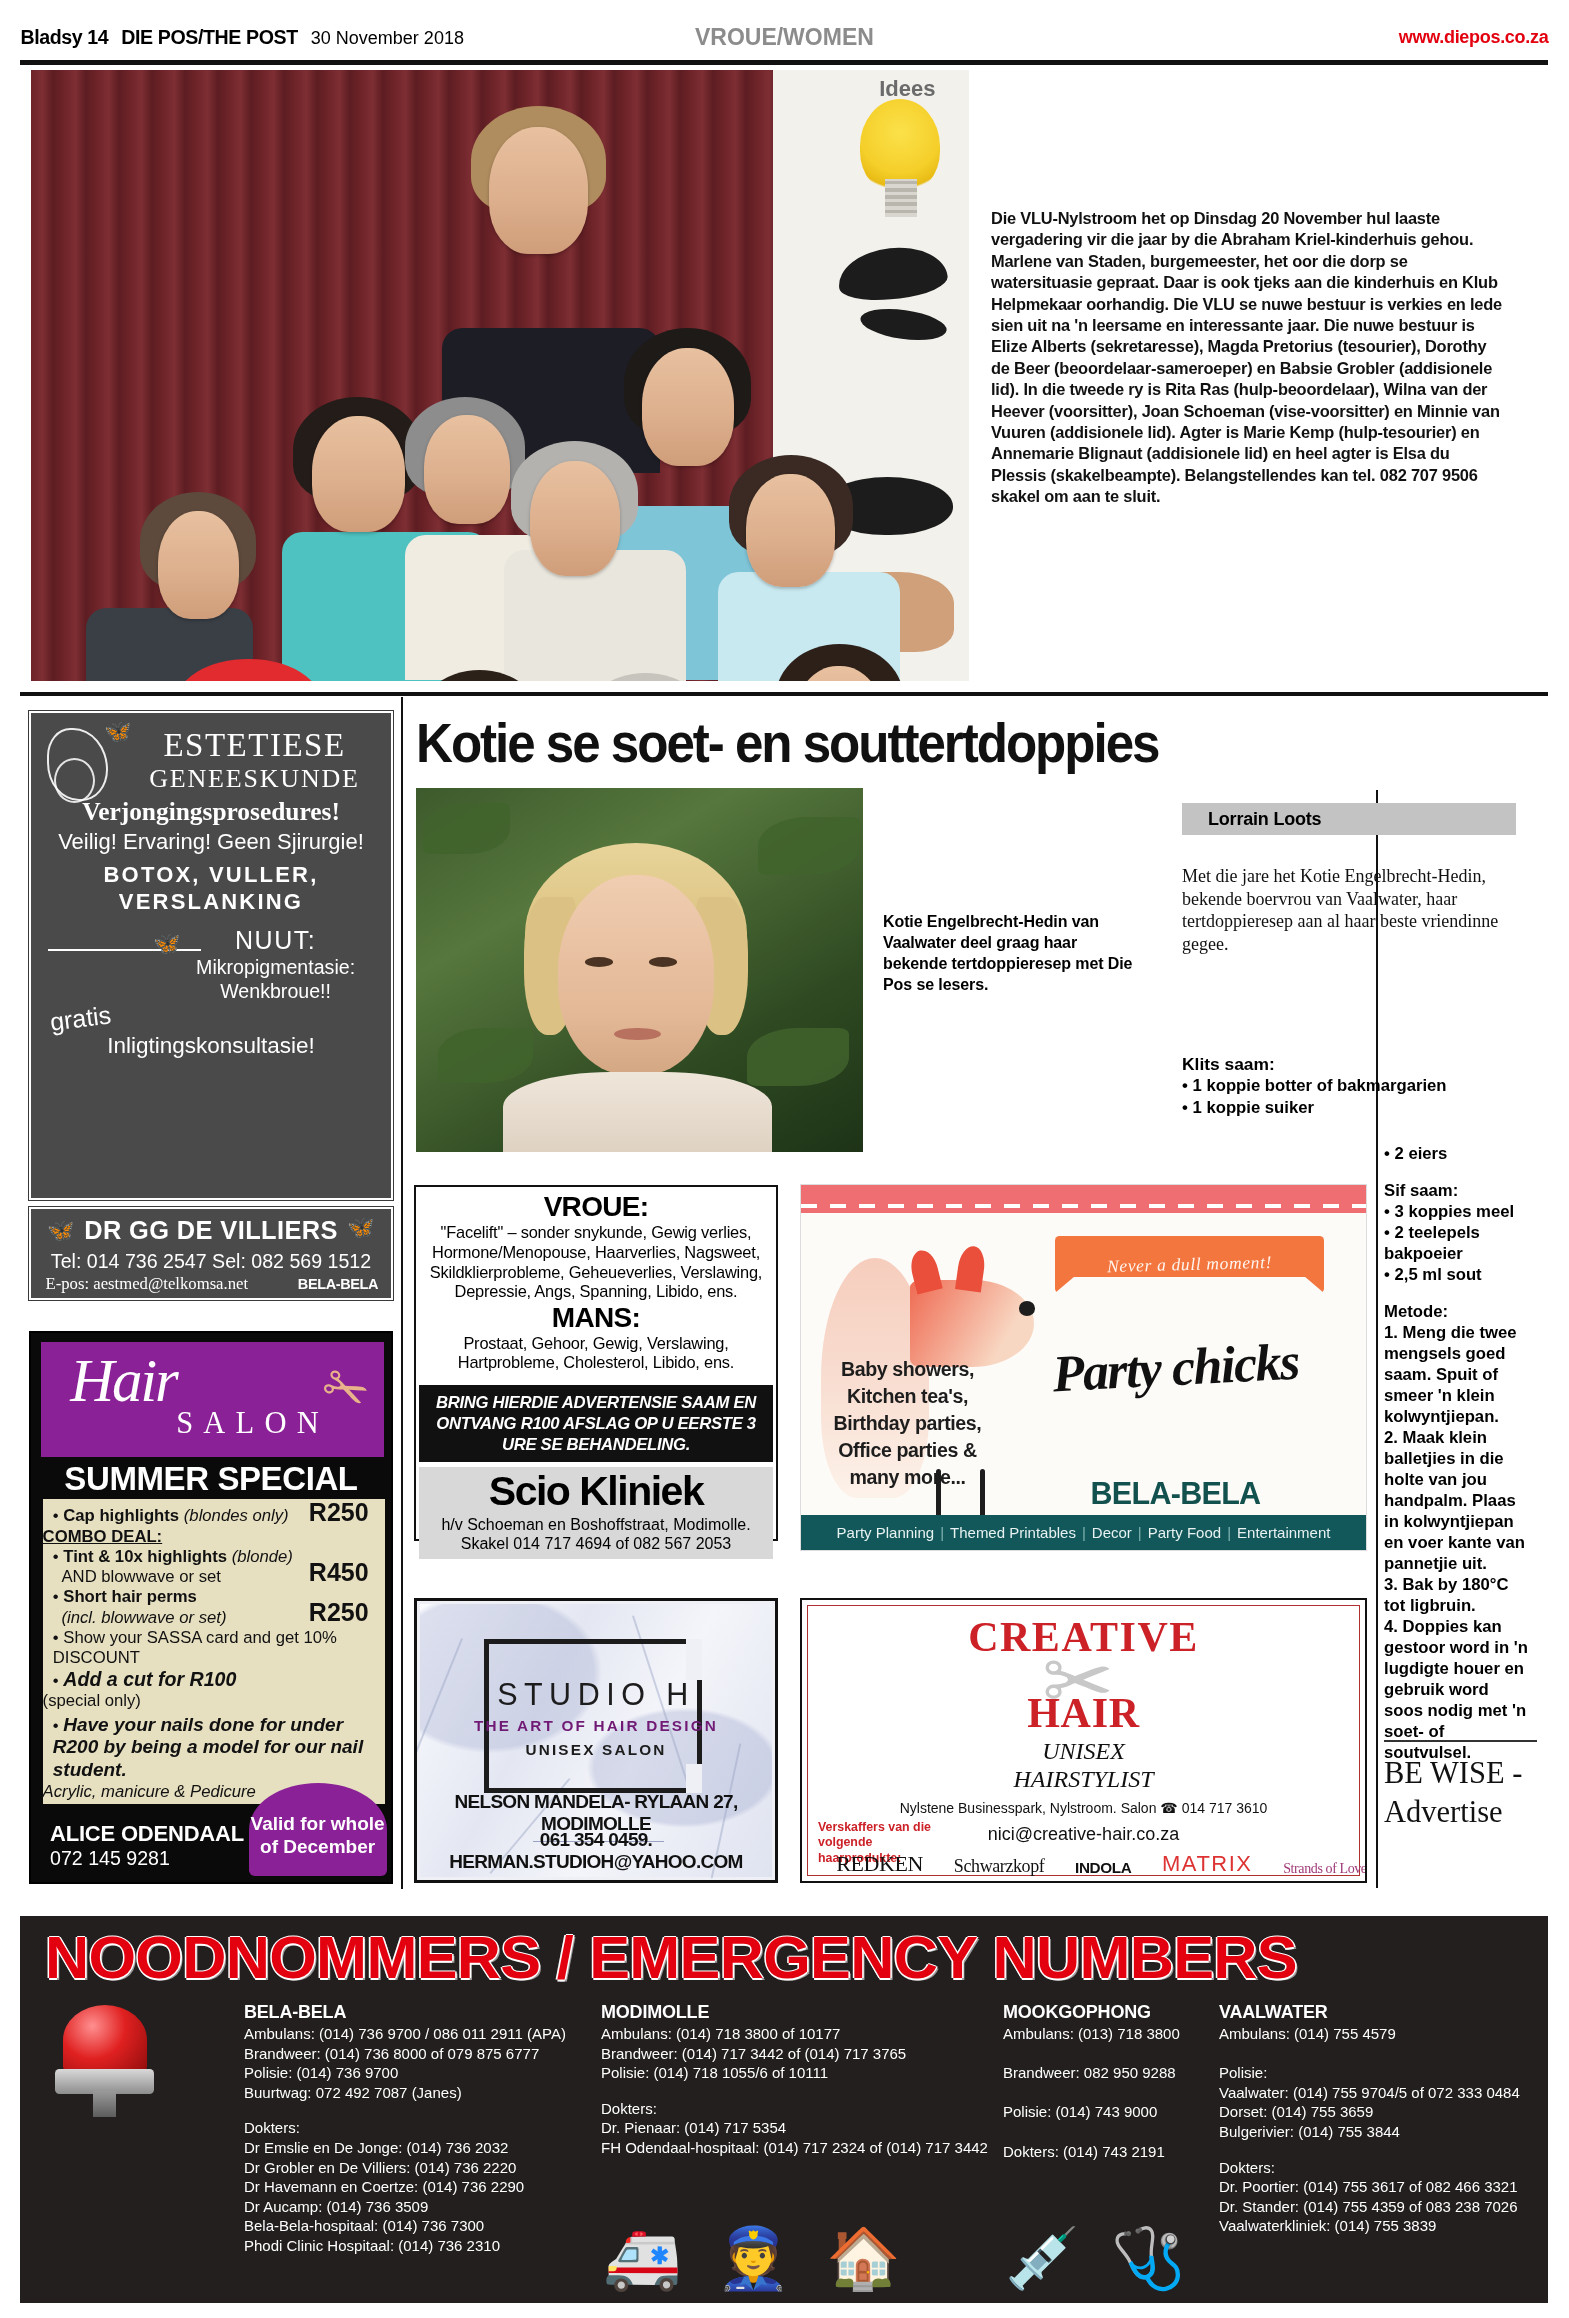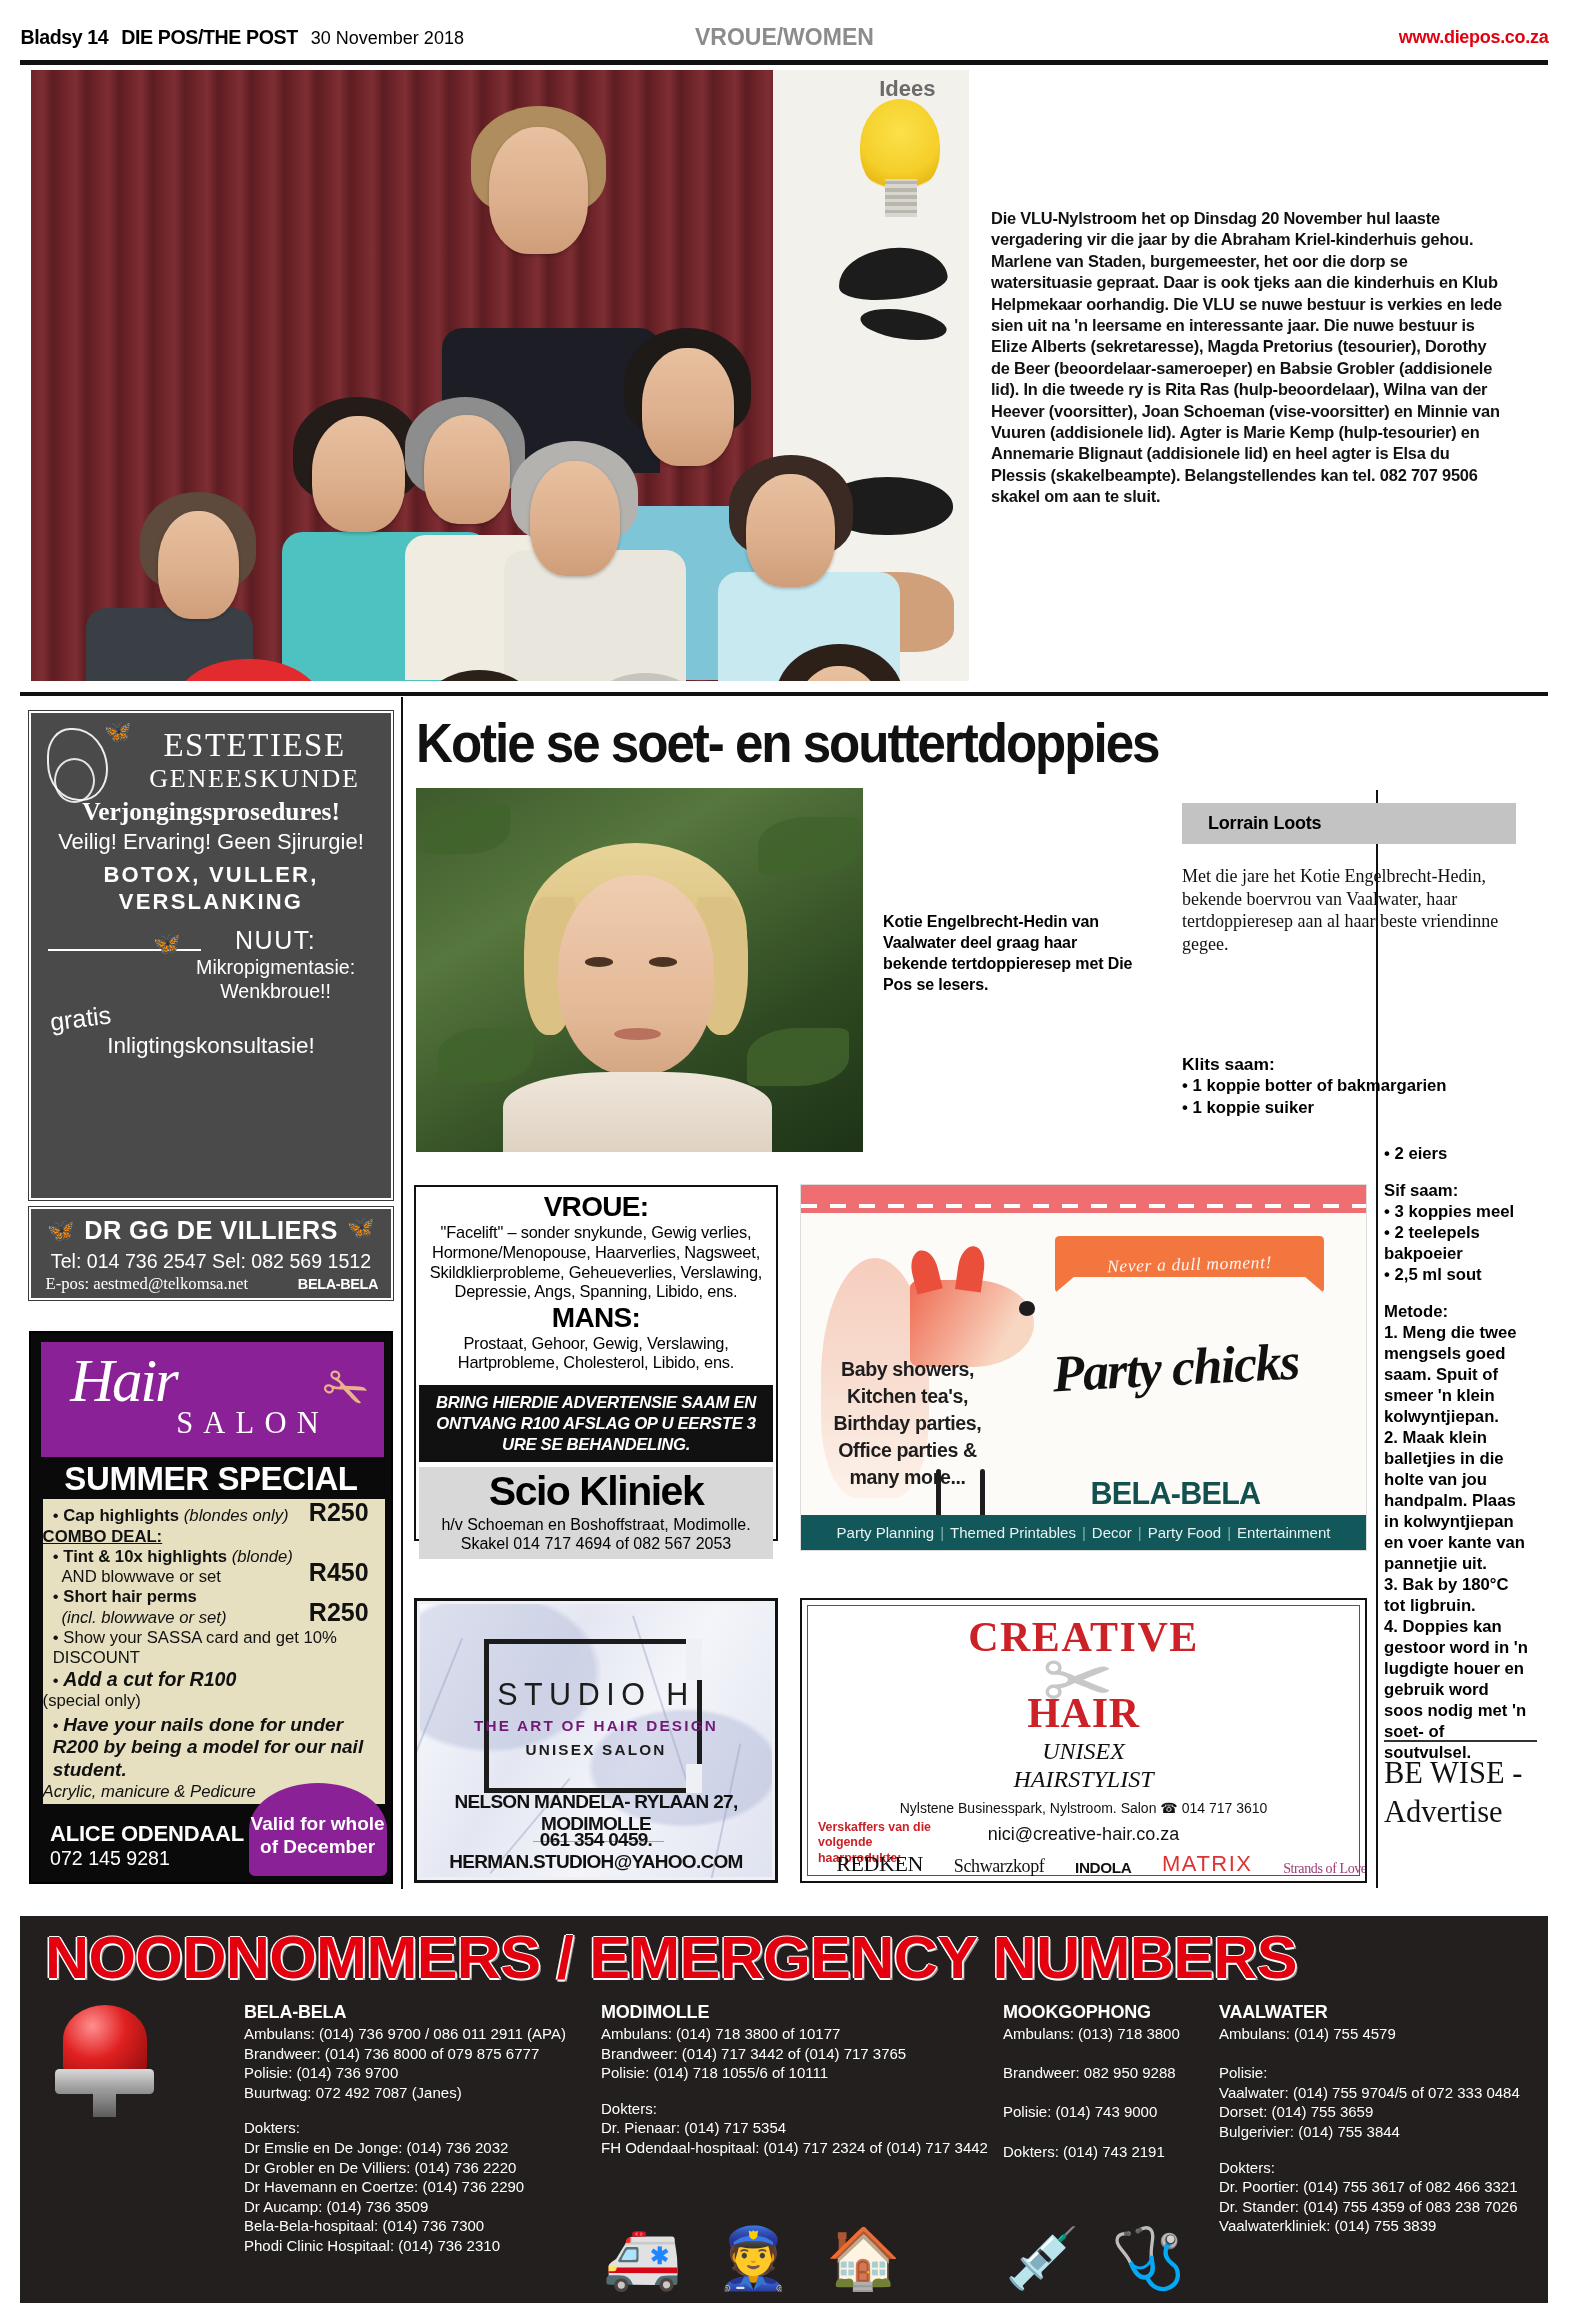--- a/index.html
+++ b/index.html
@@ -127,21 +127,21 @@
     background: linear-gradient(180deg,#efe6da,#ddd0c0); border-radius: 40% 40% 0 0; }
 
   
   .kotie-caption {
     position: absolute; left: 883px; top: 911px; width: 262px;
     font-size: 16px; line-height: 21px; font-weight: bold; letter-spacing:-0.1px;
   }
 
   
   .byline-bar {
-    position: absolute; left: 1182px; top: 803px; width: 334px; height: 41px;
+    position: absolute; left: 1182px; top: 803px; width: 334px; height: 32px;
     background: #c3c3c3; display:flex; align-items:center; padding-left: 26px;
   }
   .byline-bar span { font-size: 18px; font-weight: bold; letter-spacing:-0.2px; }
 
   
   .recipe-intro {
     position: absolute; left: 1182px; top: 865px; width: 342px;
     font-family: "Liberation Serif", serif;
     font-size: 18px; line-height: 22.5px; color:#111;
   }

